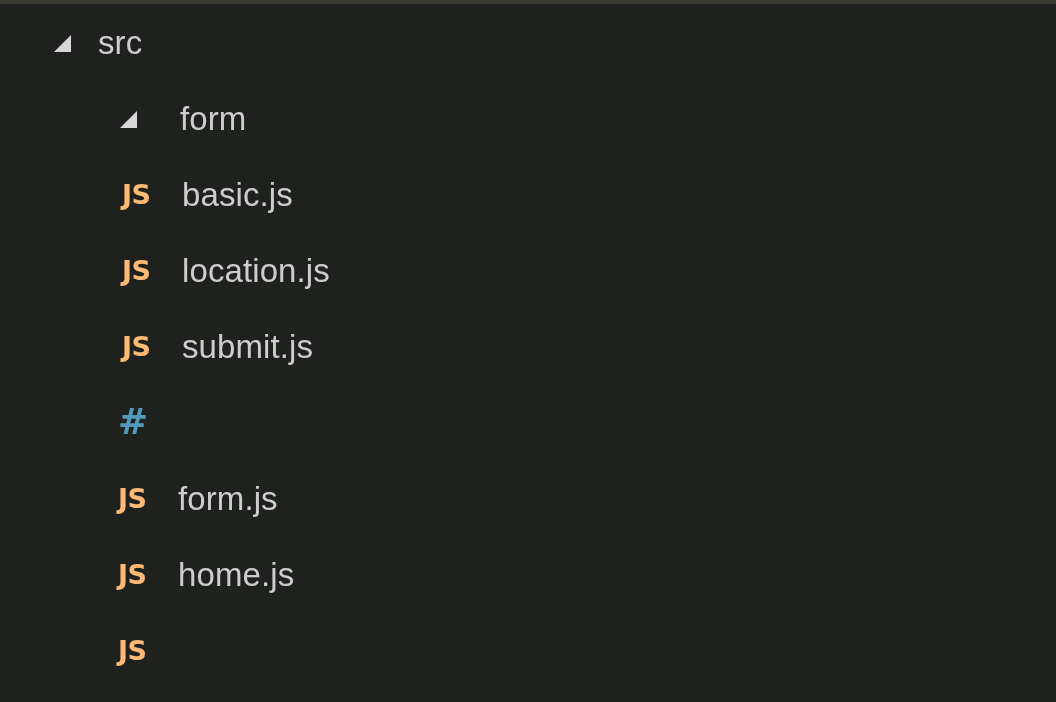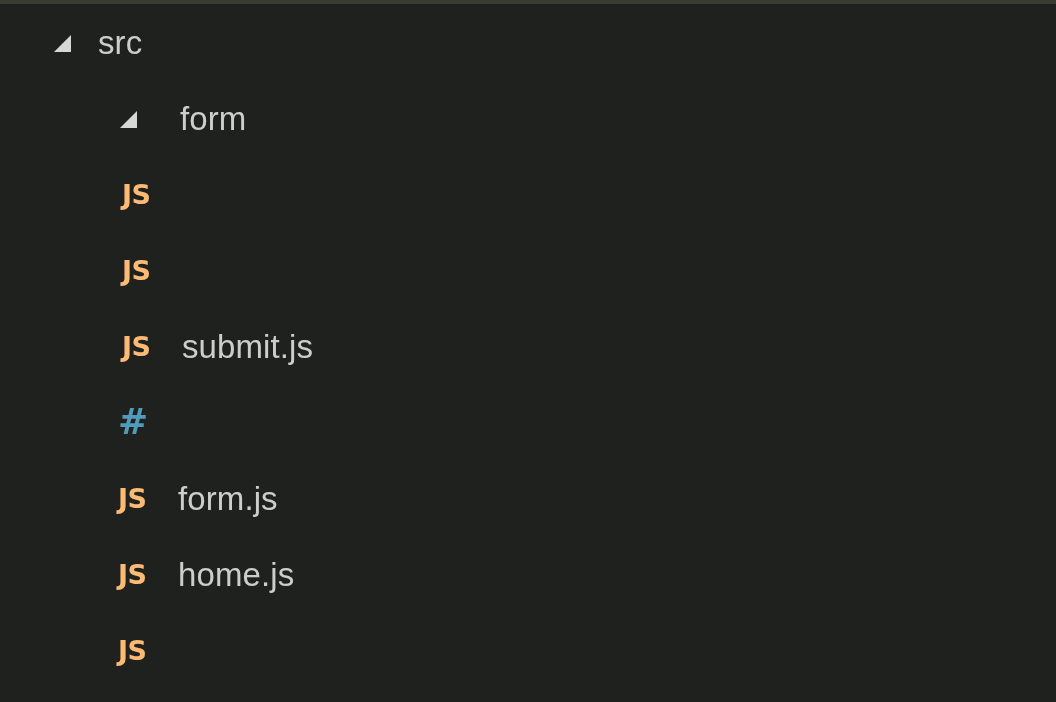--- a/index.html
+++ b/index.html
@@ -122,23 +122,25 @@
       <div class="row lvl0">
         <span class="twisty"></span>
         <span class="label">src</span>
       </div>
       <div class="row lvl1">
         <span class="twisty"></span>
         <span class="label">form</span>
       </div>
       <div class="row lvl2">
         <span class="icon-js">JS</span>
+        <span class="label">basic.js</span>
       </div>
       <div class="row lvl2">
         <span class="icon-js">JS</span>
+        <span class="label">location.js</span>
       </div>
       <div class="row lvl2">
         <span class="icon-js">JS</span>
         <span class="label">submit.js</span>
       </div>
       <div class="row lvl1">
         <span class="icon-css">#</span>
       </div>
       <div class="row lvl1">
         <span class="icon-js">JS</span>

